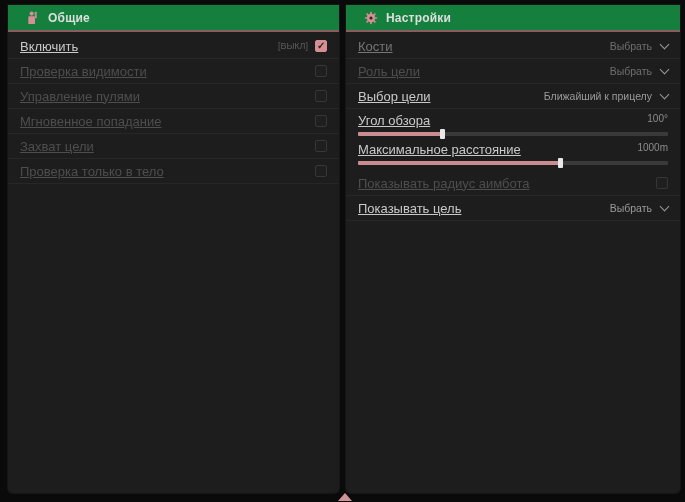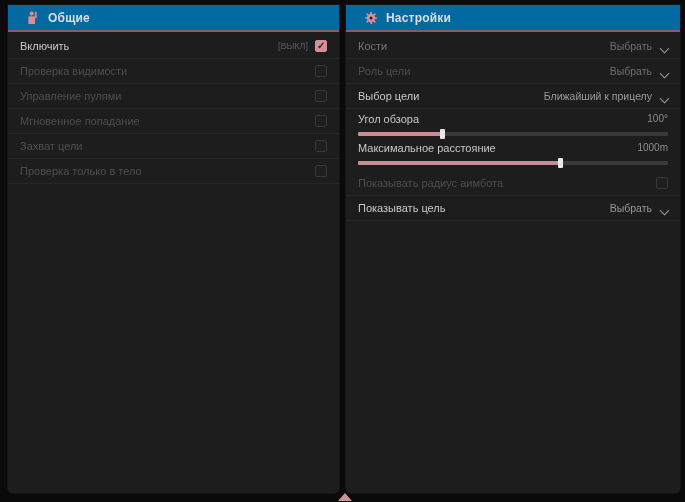--- a/index.html
+++ b/index.html
@@ -14,57 +14,57 @@
     position:absolute; top:5px; height:488px;
     background:#1d1d1d;
     border-radius:0 0 5px 5px;
     box-shadow:0 0 0 1px #161616;
     overflow:hidden;
   }
   .panel.left  { left:8px;   width:331px; }
   .panel.right { left:346px; width:334px; }
 
   .panel-header {
-    height:27px; background:#0369a1;
+    height:27px; background:#15803d;
     display:flex; align-items:center;
     padding-left:17px;
     border-bottom:2px solid #8a5c61;
   }
   .panel-header .hicon { width:16px; height:16px; margin-right:7px; flex:0 0 auto; }
   .panel-header .htitle { color:#dedede; font-size:12px; font-weight:bold; letter-spacing:.2px; }
 
   .panel-body { padding:2px 0 0 0; }
 
   .row {
     display:flex; align-items:center; justify-content:space-between;
     height:25px; padding:0 12px;
     border-bottom:1px solid #272727;
     position:relative;
   }
-  .lbl { font-size:11px; }
+  .lbl { font-size:13px;text-decoration:underline; }
   .lbl.bright { color:#c9c9c9; }
   .lbl.dim    { color:#4e4e4e; }
   .lbl.med    { color:#757575; }
 
   .right-group { display:flex; align-items:center; gap:7px; }
 
   .state-text { font-size:9px; color:#5c5c5c; }
 
   .cb {
     width:12px; height:12px; border-radius:2px;
     border:1px solid #373737; background:#1f1f1f;
     position:relative; flex:0 0 auto;
   }
   .cb.checked { background:#d68f94; border-color:#d68f94; }
   .cb.checked::after {
     content:"✓"; position:absolute; left:1px; top:-1px;
     font-size:10px; color:#2b2222; font-weight:bold;
   }
 
-  .dd { display:flex; align-items:flex-end; gap:9px; cursor:default; }
+  .dd { display:flex; align-items:center; gap:9px; cursor:default; }
   .dd .dd-value { font-size:10.5px; }
   .dd .dd-value.dimv { color:#6f6f6f; }
   .dd .dd-value.medv { color:#9a9a9a; }
   .chev {
     width:7px; height:7px; margin-top:-4px;
     border-right:1.6px solid #9a9a9a; border-bottom:1.6px solid #9a9a9a;
     transform:rotate(45deg); display:inline-block;
   }
 
   .slider-row {

